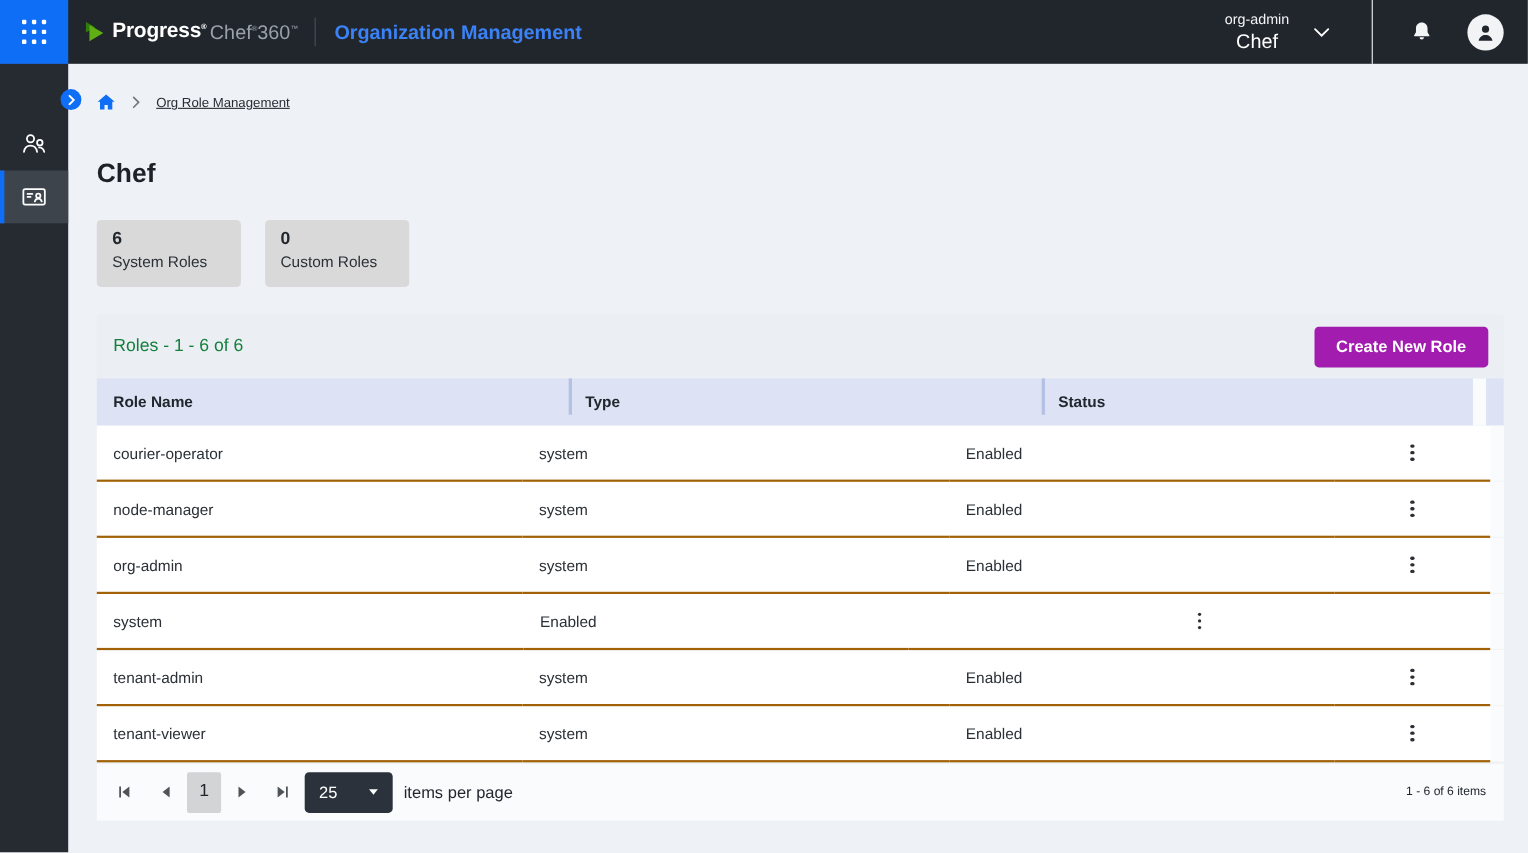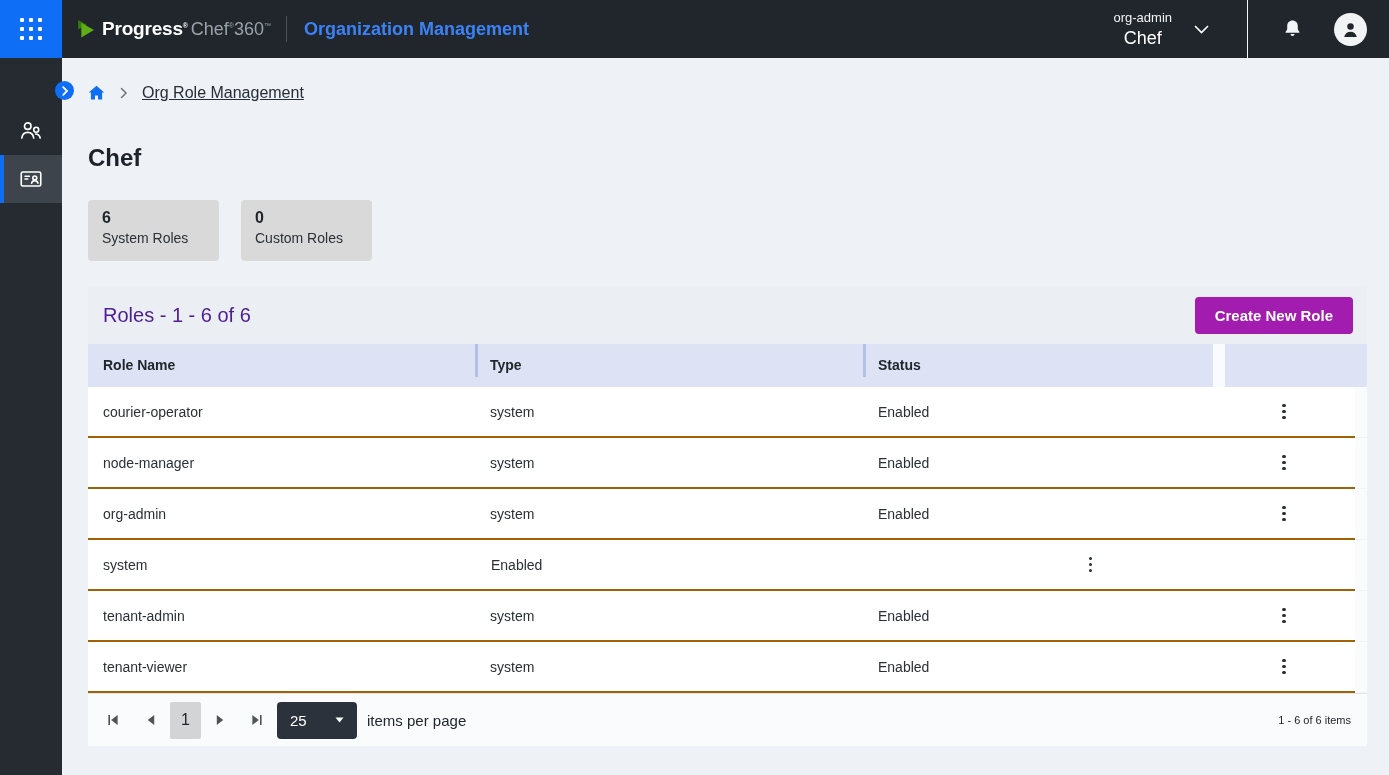--- a/index.html
+++ b/index.html
@@ -62,43 +62,43 @@
     width: 19px; height: 19px; border-radius: 50%;
     background: #0e6ef5; border: none; cursor: pointer;
     display: grid; place-items: center; padding: 0;
   }
 
   
   .main { margin-left: 62px; padding-left: 26px; }
   .breadcrumb { display: flex; align-items: center; margin-top: 25px; height: 20px; }
   .bc-home { display: flex; cursor: pointer; }
   .bc-sep { margin: 0 14px 0 15px; display: flex; }
-  .bc-link { font-size: 16px; color: #272d34; text-decoration: underline; cursor: pointer; }
+  .bc-link { font-size: 12px; color: #272d34; text-decoration: underline; cursor: pointer; }
 
   .page-title { font-size: 24px; font-weight: 700; color: #1d2228; margin: 41px 0 0 0; }
 
   .stat-cards { display: flex; gap: 22px; margin-top: 28px; }
   .stat-card { width: 131px; height: 61px; background: #d9d9d9; border-radius: 4px; padding: 9px 0 0 14px; }
   .stat-value { font-size: 16px; font-weight: 700; color: #21262c; }
   .stat-label { font-size: 14px; color: #2b3036; margin-top: 3px; }
 
   
   .grid { width: 1279px; margin-top: 25px; }
   .grid-toolbar {
     height: 58px; background: #ebeef3;
     display: flex; align-items: center; justify-content: space-between;
     padding: 0 14px 0 15px;
   }
-  .grid-toolbar-title { font-size: 20px; color: #4c1d95; }
+  .grid-toolbar-title { font-size: 16px; color: #15803d; }
   .create-btn {
     height: 37px; padding: 0 20px; border: none; border-radius: 4px;
     background: #a21caf; color: #fff; font-weight: 700; font-size: 15px; cursor: pointer;
   }
 
-  .thead { display: flex; height: 43px; background: #dde3f4; }
+  .thead { display: flex; height: 43px; background: #dde3f4; gap: 42px; }
   .hcell {
     padding-left: 15px; line-height: 43px;
     font-weight: 700; font-size: 14px; color: #22272e; position: relative;
   }
   .hcell:not(.c-name)::before {
     content: ''; position: absolute; left: 0; top: 0; width: 3px; height: 33px; background: #b4c1e4;
   }
   .hcell.c-actions::after {
     content: ''; position: absolute; right: 0; top: 0; width: 3px; height: 33px; background: #b4c1e4;
   }

